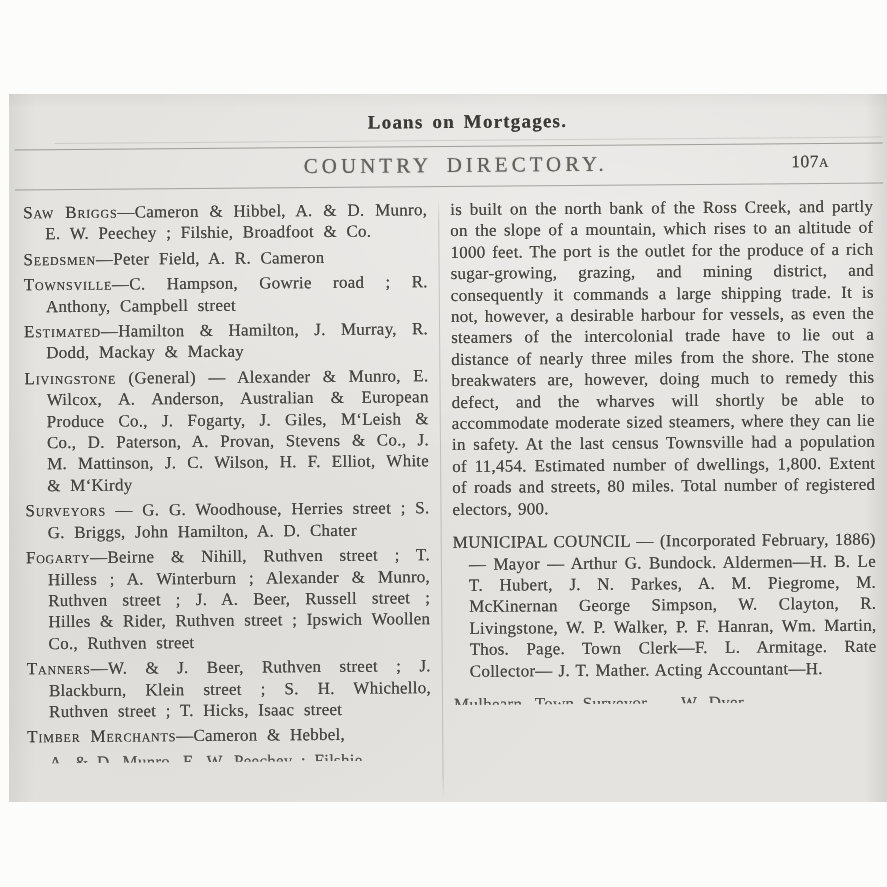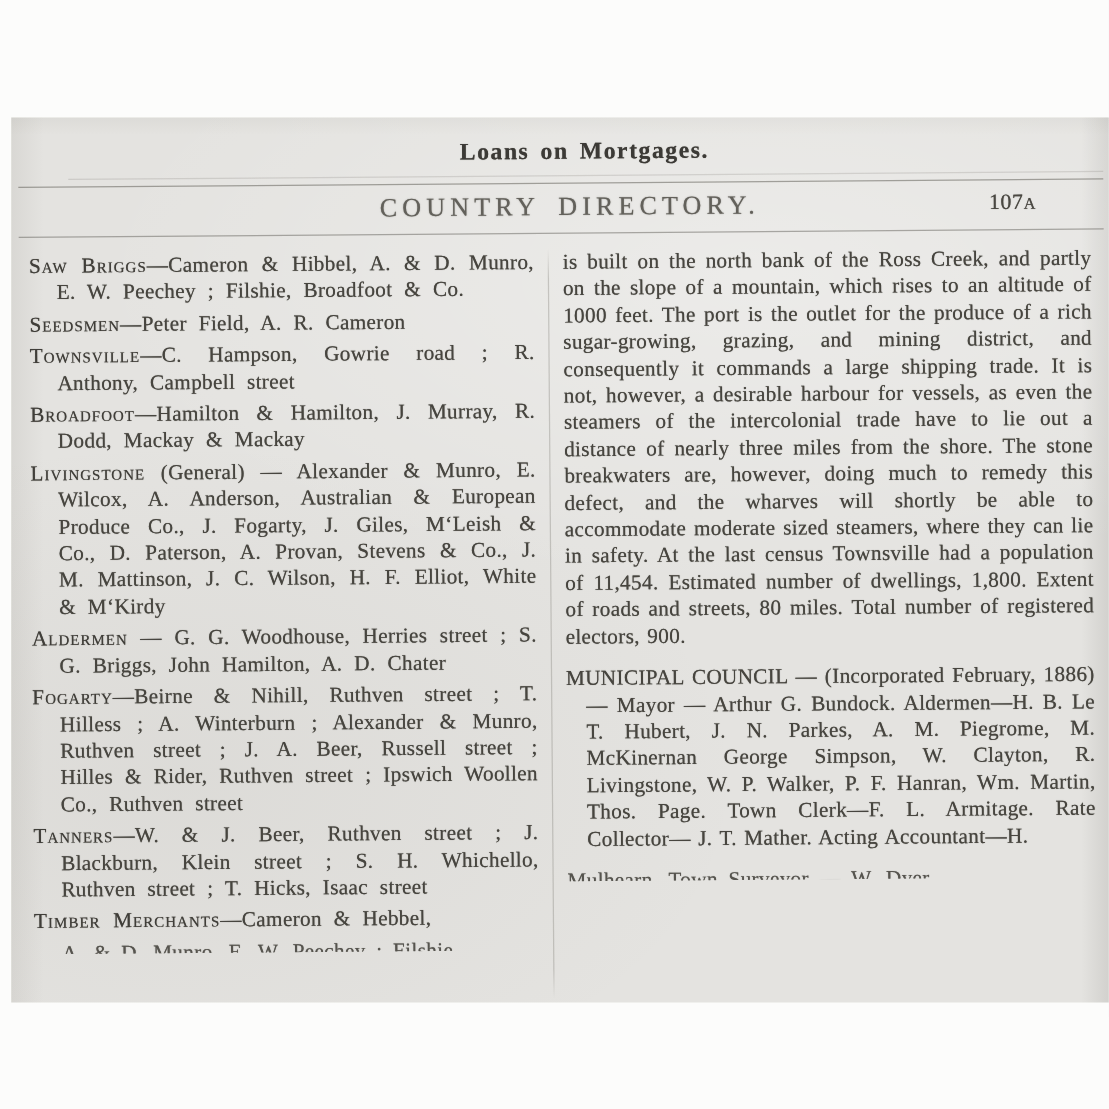--- a/index.html
+++ b/index.html
@@ -158,23 +158,23 @@
 
     <div class="rule rule-bottom"></div>
 
     <div class="columns">
 
       <div class="col-left">
         <div id="left-entries">
             <div class="entry"><span class="lead">Saw Briggs</span><span>—Cameron &amp; Hibbel, A. &amp; D. Munro, E. W. Peechey ; Filshie, Broadfoot &amp; Co.</span></div>
             <div class="entry"><span class="lead">Seedsmen</span><span>—Peter Field, A. R. Cameron</span></div>
             <div class="entry"><span class="lead">Townsville</span><span>—C. Hampson, Gowrie road ; R. Anthony, Campbell street</span></div>
-            <div class="entry"><span class="lead">Broadfoot</span><span>—Hamilton &amp; Hamilton, J. Murray, R. Dodd, Mackay &amp; Mackay</span></div>
+            <div class="entry"><span class="lead">Estimated</span><span>—Hamilton &amp; Hamilton, J. Murray, R. Dodd, Mackay &amp; Mackay</span></div>
             <div class="entry"><span class="lead">Livingstone</span><span> (General) — Alexander &amp; Munro, E. Wilcox, A. Anderson, Australian &amp; European Produce Co., J. Fogarty, J. Giles, M‘Leish &amp; Co., D. Paterson, A. Provan, Stevens &amp; Co., J. M. Mattinson, J. C. Wilson, H. F. Elliot, White &amp; M‘Kirdy</span></div>
-            <div class="entry"><span class="lead">Aldermen</span><span> — G. G. Woodhouse, Herries street ; S. G. Briggs, John Hamilton, A. D. Chater</span></div>
+            <div class="entry"><span class="lead">Surveyors</span><span> — G. G. Woodhouse, Herries street ; S. G. Briggs, John Hamilton, A. D. Chater</span></div>
             <div class="entry"><span class="lead">Fogarty</span><span>—Beirne &amp; Nihill, Ruthven street ; T. Hilless ; A. Winterburn ; Alexander &amp; Munro, Ruthven street ; J. A. Beer, Russell street ; Hilles &amp; Rider, Ruthven street ; Ipswich Woollen Co., Ruthven street</span></div>
             <div class="entry"><span class="lead">Tanners</span><span>—W. &amp; J. Beer, Ruthven street ; J. Blackburn, Klein street ; S. H. Whichello, Ruthven street ; T. Hicks, Isaac street</span></div>
             <div class="entry"><span class="lead">Timber Merchants</span><span>—Cameron &amp; Hebbel,</span></div>
           </div>
         <div class="cut cut-left"><span>A. &amp; D. Munro, E. W. Peechey ; Filshie,</span></div>
       </div>
 
       <div class="col-divider"></div>
 
       <div class="col-right">

